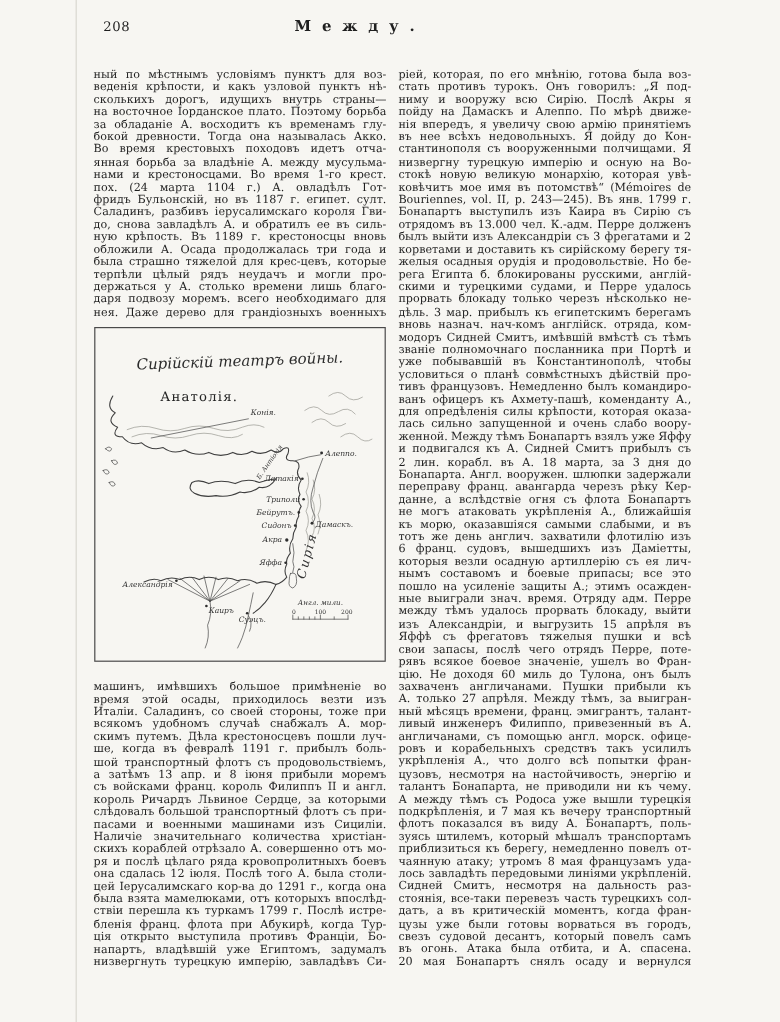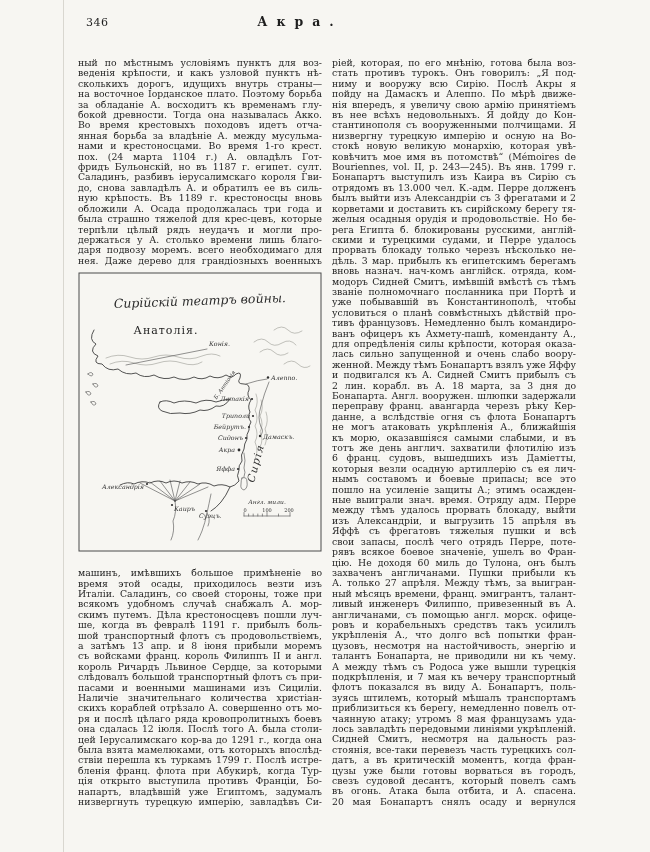--- a/index.html
+++ b/index.html
@@ -48,22 +48,22 @@
   .m-region{font-family:"DejaVu Serif","Liberation Serif",serif;font-size:11px;fill:#222;letter-spacing:1px;}
   .m-syria{font-family:"DejaVu Serif","Liberation Serif",serif;font-style:italic;font-size:10.5px;fill:#333;letter-spacing:1.5px;}
   .m-scale{font-family:"DejaVu Serif","Liberation Serif",serif;font-style:italic;font-size:6px;fill:#333;}
   .m-tick{font-family:"DejaVu Serif","Liberation Serif",serif;font-size:5px;fill:#333;}
 </style>
 </head>
 <body>
 
 <div class="scan-edge"></div>
 
-<div class="pageno">346</div>
-<div class="header-title">Акра.</div>
+<div class="pageno">208</div>
+<div class="header-title">Между.</div>
 
 <div class="col left">
   <div class="textblock">ный по мѣстнымъ условіямъ пунктъ для воз-
 веденія крѣпости, и какъ узловой пунктъ нѣ-
 сколькихъ дорогъ, идущихъ внутрь страны—
 на восточное Іорданское плато. Поэтому борьба
 за обладаніе А. восходитъ къ временамъ глу-
 бокой древности. Тогда она называлась Акко.
 Во время крестовыхъ походовъ идетъ отча-
 янная борьба за владѣніе А. между мусульма-

